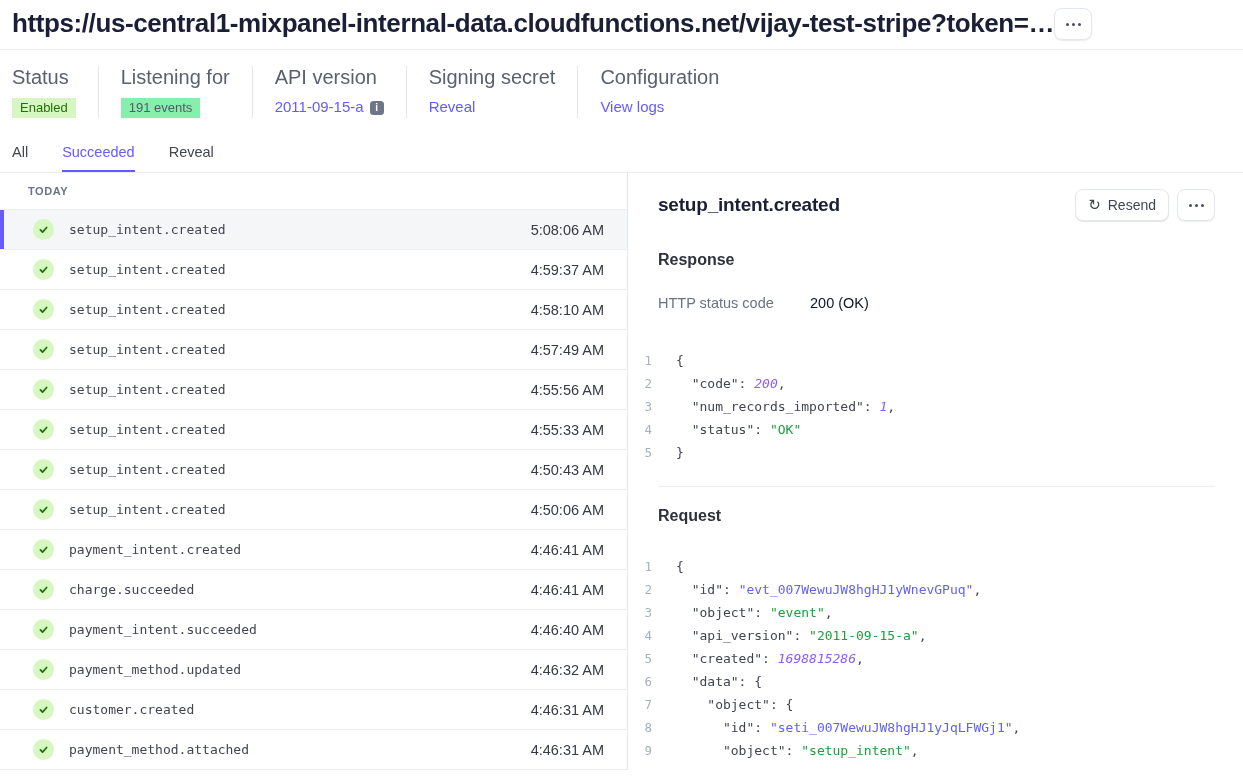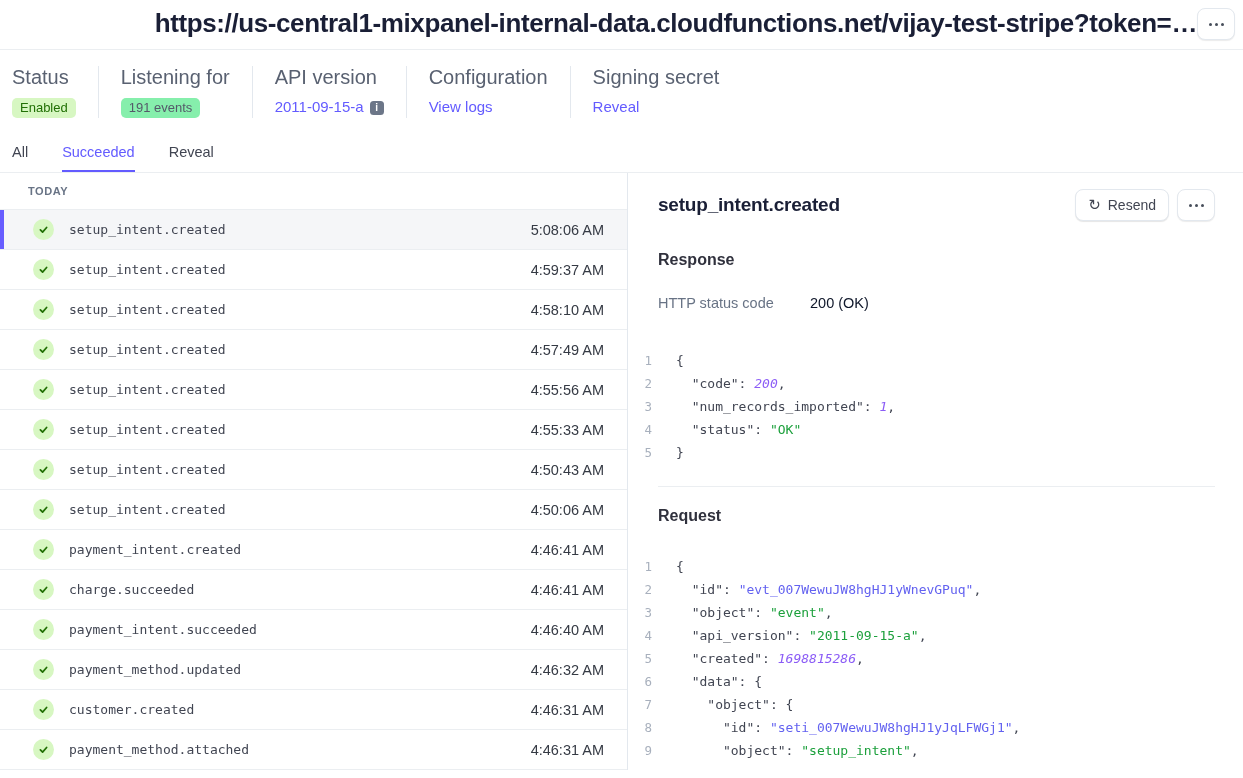--- a/index.html
+++ b/index.html
@@ -1,34 +1,34 @@
 <!DOCTYPE html>
 <html><head>
 <meta charset="utf-8">
 <style>
   * { margin:0; padding:0; box-sizing:border-box; }
   html,body { width:1243px; height:778px; overflow:hidden; background:#fff;
     font-family:"Liberation Sans", sans-serif; color:#30313d; }
 
   
-  .header { display:flex; justify-content:flex-end; align-items:flex-start;
+  .header { display:flex; justify-content:flex-start; align-items:flex-start;
     padding:8px 8px 0 12px; height:50px; border-bottom:1px solid #ebeef1; }
   .url-title { font-size:26px; font-weight:700; color:#1a1f36; letter-spacing:-0.4px;
     white-space:nowrap; overflow:hidden; max-width:1170px; }
   .icon-btn { display:flex; align-items:center; justify-content:center; gap:3px;
     width:38px; height:32px; background:#fff; border:1px solid #e3e8ee; border-radius:8px;
     box-shadow:0 1px 1px rgba(0,0,0,.08); cursor:pointer; }
   .dot { width:3px; height:3px; border-radius:50%; background:#474e5a; }
 
   
   .meta-row { display:flex; padding:16px 0 0 12px; }
   .meta-col { padding:0 22px; border-left:1px solid #e3e8ee; }
   .meta-col:first-child { padding-left:0; border-left:none; }
   .meta-label { font-size:20px; color:#596171; margin-bottom:9px; }
-  .badge { display:inline-block; font-size:13px; font-weight:500; padding:2px 8px 3px; border-radius:5px; }
+  .badge { display:inline-block; font-size:13px; font-weight:500; padding:2px 8px 3px; border-radius:0; }
   .badge.green { background:#d7f7c2; color:#217005; }
   .badge.gray  { background:#86efac; color:#545969; }
   .link { font-size:15px; color:#635bff; cursor:pointer; }
   .info-icon { display:inline-flex; align-items:center; justify-content:center;
     width:14px; height:14px; border-radius:3.5px; background:#6c7688; color:#fff;
     font-size:10px; font-weight:700; margin-left:6px; vertical-align:1px; }
 
   
   .tabs { display:flex; gap:34px; padding-left:12px; margin-top:26px;
     border-bottom:1px solid #ebeef1; }
@@ -87,22 +87,22 @@
     <span class="dot"></span>
     <span class="dot"></span>
     <span class="dot"></span>
   </div>
 </div>
 
 <div class="meta-row">
     <div class="meta-col"><div class="meta-label">Status</div><span class="badge green">Enabled</span></div>
     <div class="meta-col"><div class="meta-label">Listening for</div><span class="badge gray">191 events</span></div>
     <div class="meta-col"><div class="meta-label">API version</div><span class="link">2011-09-15-a</span><span class="info-icon">i</span></div>
+    <div class="meta-col"><div class="meta-label">Signing secret</div><span class="link">Reveal</span></div>
     <div class="meta-col"><div class="meta-label">Configuration</div><span class="link">View logs</span></div>
-    <div class="meta-col"><div class="meta-label">Signing secret</div><span class="link">Reveal</span></div>
   </div>
 
 <div class="tabs">
     <div class="tab">All</div>
     <div class="tab active">Succeeded</div>
     <div class="tab">Reveal</div>
   </div>
 
 <div class="content">
 

